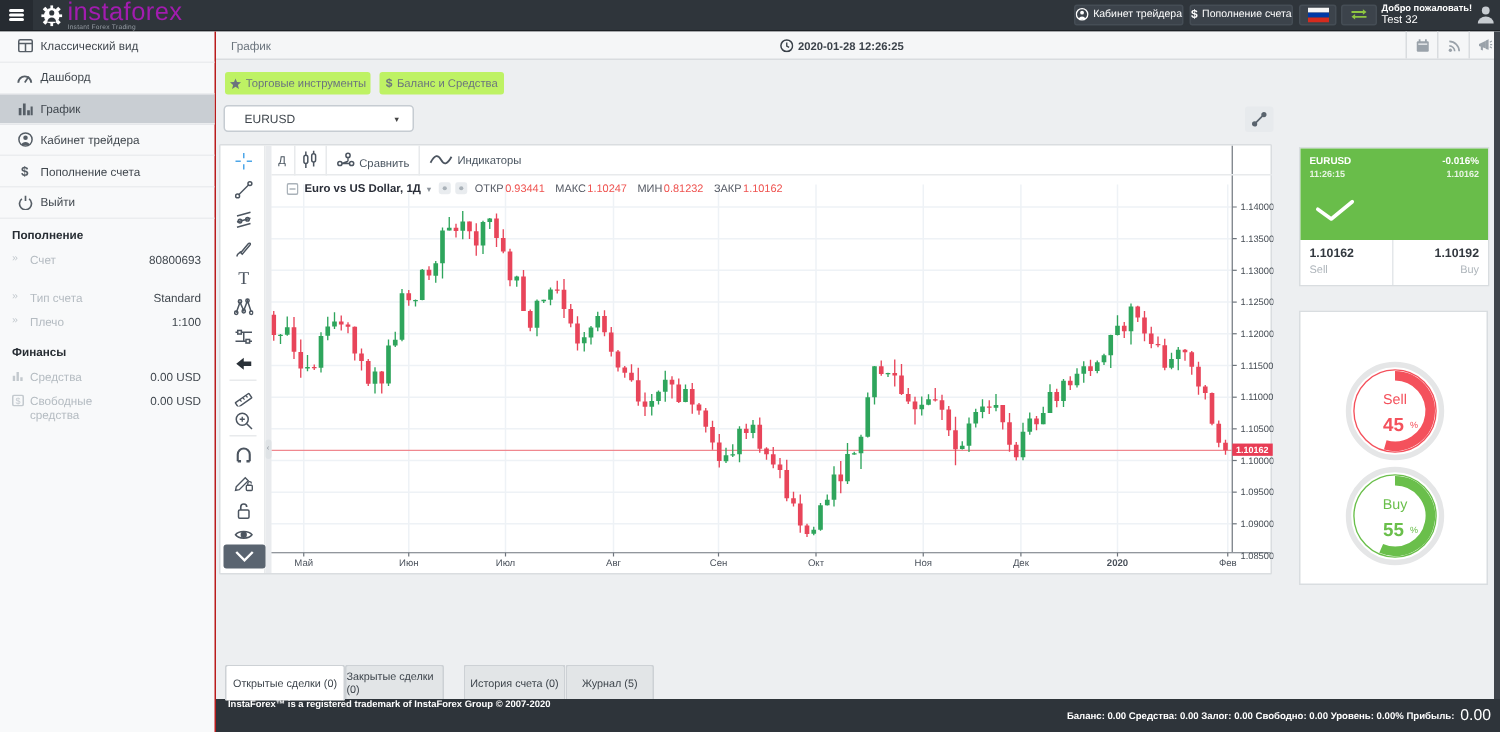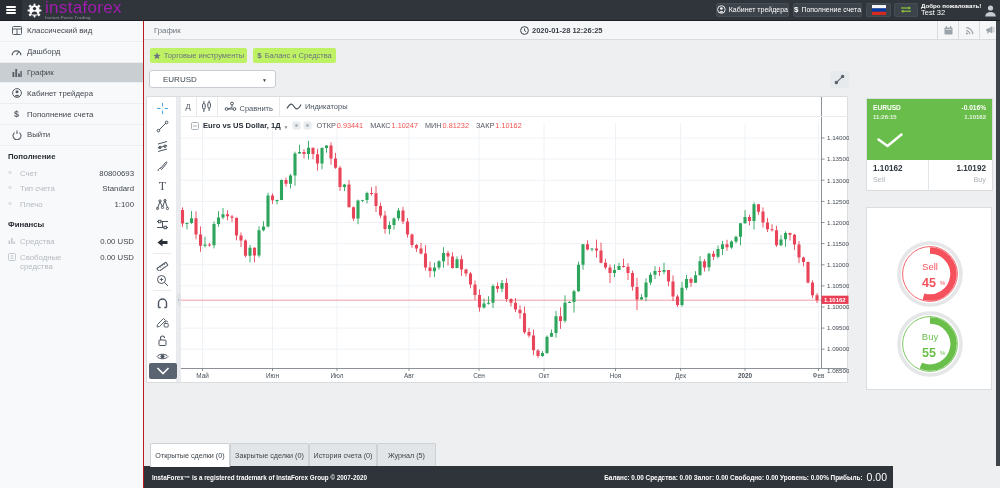--- a/index.html
+++ b/index.html
@@ -48,21 +48,21 @@
 #qgreen{position:absolute;left:0;top:0;width:125px;height:61px;background:#69bd4a;color:#fff}
 #qsell{position:absolute;left:0;top:61px;width:62px;height:30px;border-right:1px solid #e4e7ea;padding:4px 0 0 6px}
 #qbuy{position:absolute;left:63px;top:61px;width:62px;height:30px;padding:4px 6px 0 0;text-align:right}
 .qpr{font-size:8.2px;font-weight:bold;color:#32383f;line-height:9px}
 .qlb{font-size:7.3px;color:#aeb5bb;line-height:9px;margin-top:2px}
 #pcard{left:866px;top:207px;width:126px;height:183px;background:#fff;border:1px solid #d9dde0}
 #pchd{position:absolute;left:0;top:0;width:124px;height:20px;background:#f6f7f8;border-bottom:1px solid #e2e5e8;text-align:center;font-size:7.5px;color:#555d66;line-height:20px}
 
 .tab{position:absolute;top:443px;height:23px;font-size:7.2px;color:#3d444b;display:flex;align-items:center;justify-content:center;background:#e2e5e7;border:1px solid #cdd1d5;border-bottom:none;border-radius:2px 2px 0 0}
 .tab.act{background:#fff;height:24px;z-index:3}
-#footer{left:144px;top:466px;width:749px;height:22px;background:#2e343a;color:#fff;display:flex;align-items:center}
+#footer{left:144px;top:466px;width:856px;height:22px;background:#2e343a;color:#fff;display:flex;}
 #footer .ftl{font-size:6.3px;font-weight:bold;padding-left:8px}
 #footer .ftr{margin-left:auto;font-size:6.4px;font-weight:bold;padding-right:6px;display:flex;align-items:center;gap:2px}
 #footer .big{font-size:10.5px;font-weight:normal;margin-left:2px}
 </style></head><body>
 <div id="app">
     <div class="abs" id="topbar"></div>
     <div class="abs" id="burger">
       <i></i>
       <i></i>
       <i></i>
@@ -158,21 +158,21 @@
             <path d="M2.6 2.6 a4 4 0 1 0 4.8 0" fill="none" stroke="#565e66" stroke-width="1.1"></path>
             <line x1="5" y1="0.5" x2="5" y2="4" stroke="#565e66" stroke-width="1.1"></line>
           </svg>
         </span>Выйти</div>
       <div class="shead" style="margin-top:6px">Пополнение</div>
       <div class="srow" style="margin-top:8px">
         <span style="width:12px;color:#c3c9ce;font-size:7px">»</span>
         <span style="width:70px">Счет</span>
         <span class="sval">80800693</span>
       </div>
-      <div class="srow" style="margin-top:6px">
+      <div class="srow" style="margin-top:16px">
         <span style="width:12px;color:#c3c9ce;font-size:7px">»</span>
         <span style="width:70px">Тип счета</span>
         <span class="sval">Standard</span>
       </div>
       <div class="srow" style="margin-top:7px">
         <span style="width:12px;color:#c3c9ce;font-size:7px">»</span>
         <span style="width:70px">Плечо</span>
         <span class="sval">1:100</span>
       </div>
       <div class="shead" style="margin-top:11px">Финансы</div>
@@ -517,19 +517,19 @@
         <circle cx="63" cy="116" r="31" fill="#fff" stroke="#e5e6e7" stroke-width="3.6"></circle>
         <circle cx="63" cy="116" r="27.4" fill="none" stroke="#6abf4b" stroke-width="0.9"></circle>
         <path d="M63 92.5 A23.5 23.5 0 1 1 53.8 137.6" fill="none" stroke="#6abf4b" stroke-width="6.4"></path>
         <text x="63" y="111.5" text-anchor="middle" font-size="9.5" fill="#6abf4b">Buy</text>
         <text x="62" y="129" text-anchor="middle" font-size="12.5" font-weight="bold" fill="#6abf4b">55</text>
         <text x="73" y="127" font-size="6" fill="#6abf4b">%</text>
       </svg>
     </div>
     <div class="abs" style="right:0;top:21px;width:4px;height:445px;background:#3f444b"></div>
     <div class="tab act" style="left:150px;width:80px">Открытые сделки (0)</div>
-    <div class="tab " style="left:230px;width:79px">Закрытые сделки (0)</div>
+    <div class="tab " style="left:230px;width:66px">Закрытые сделки (0)</div>
     <div class="tab " style="left:309px;width:68px">История счета (0)</div>
     <div class="tab " style="left:377px;width:59px">Журнал (5)</div>
     <div class="abs" id="footer">
       <span class="ftl">InstaForex™ is a registered trademark of InstaForex Group © 2007-2020</span>
       <span class="ftr">Баланс: 0.00 Средства: 0.00 Залог: 0.00 Свободно: 0.00 Уровень: 0.00% Прибыль:<span class="big">0.00</span></span>
     </div>
   </div>
 </body></html>

